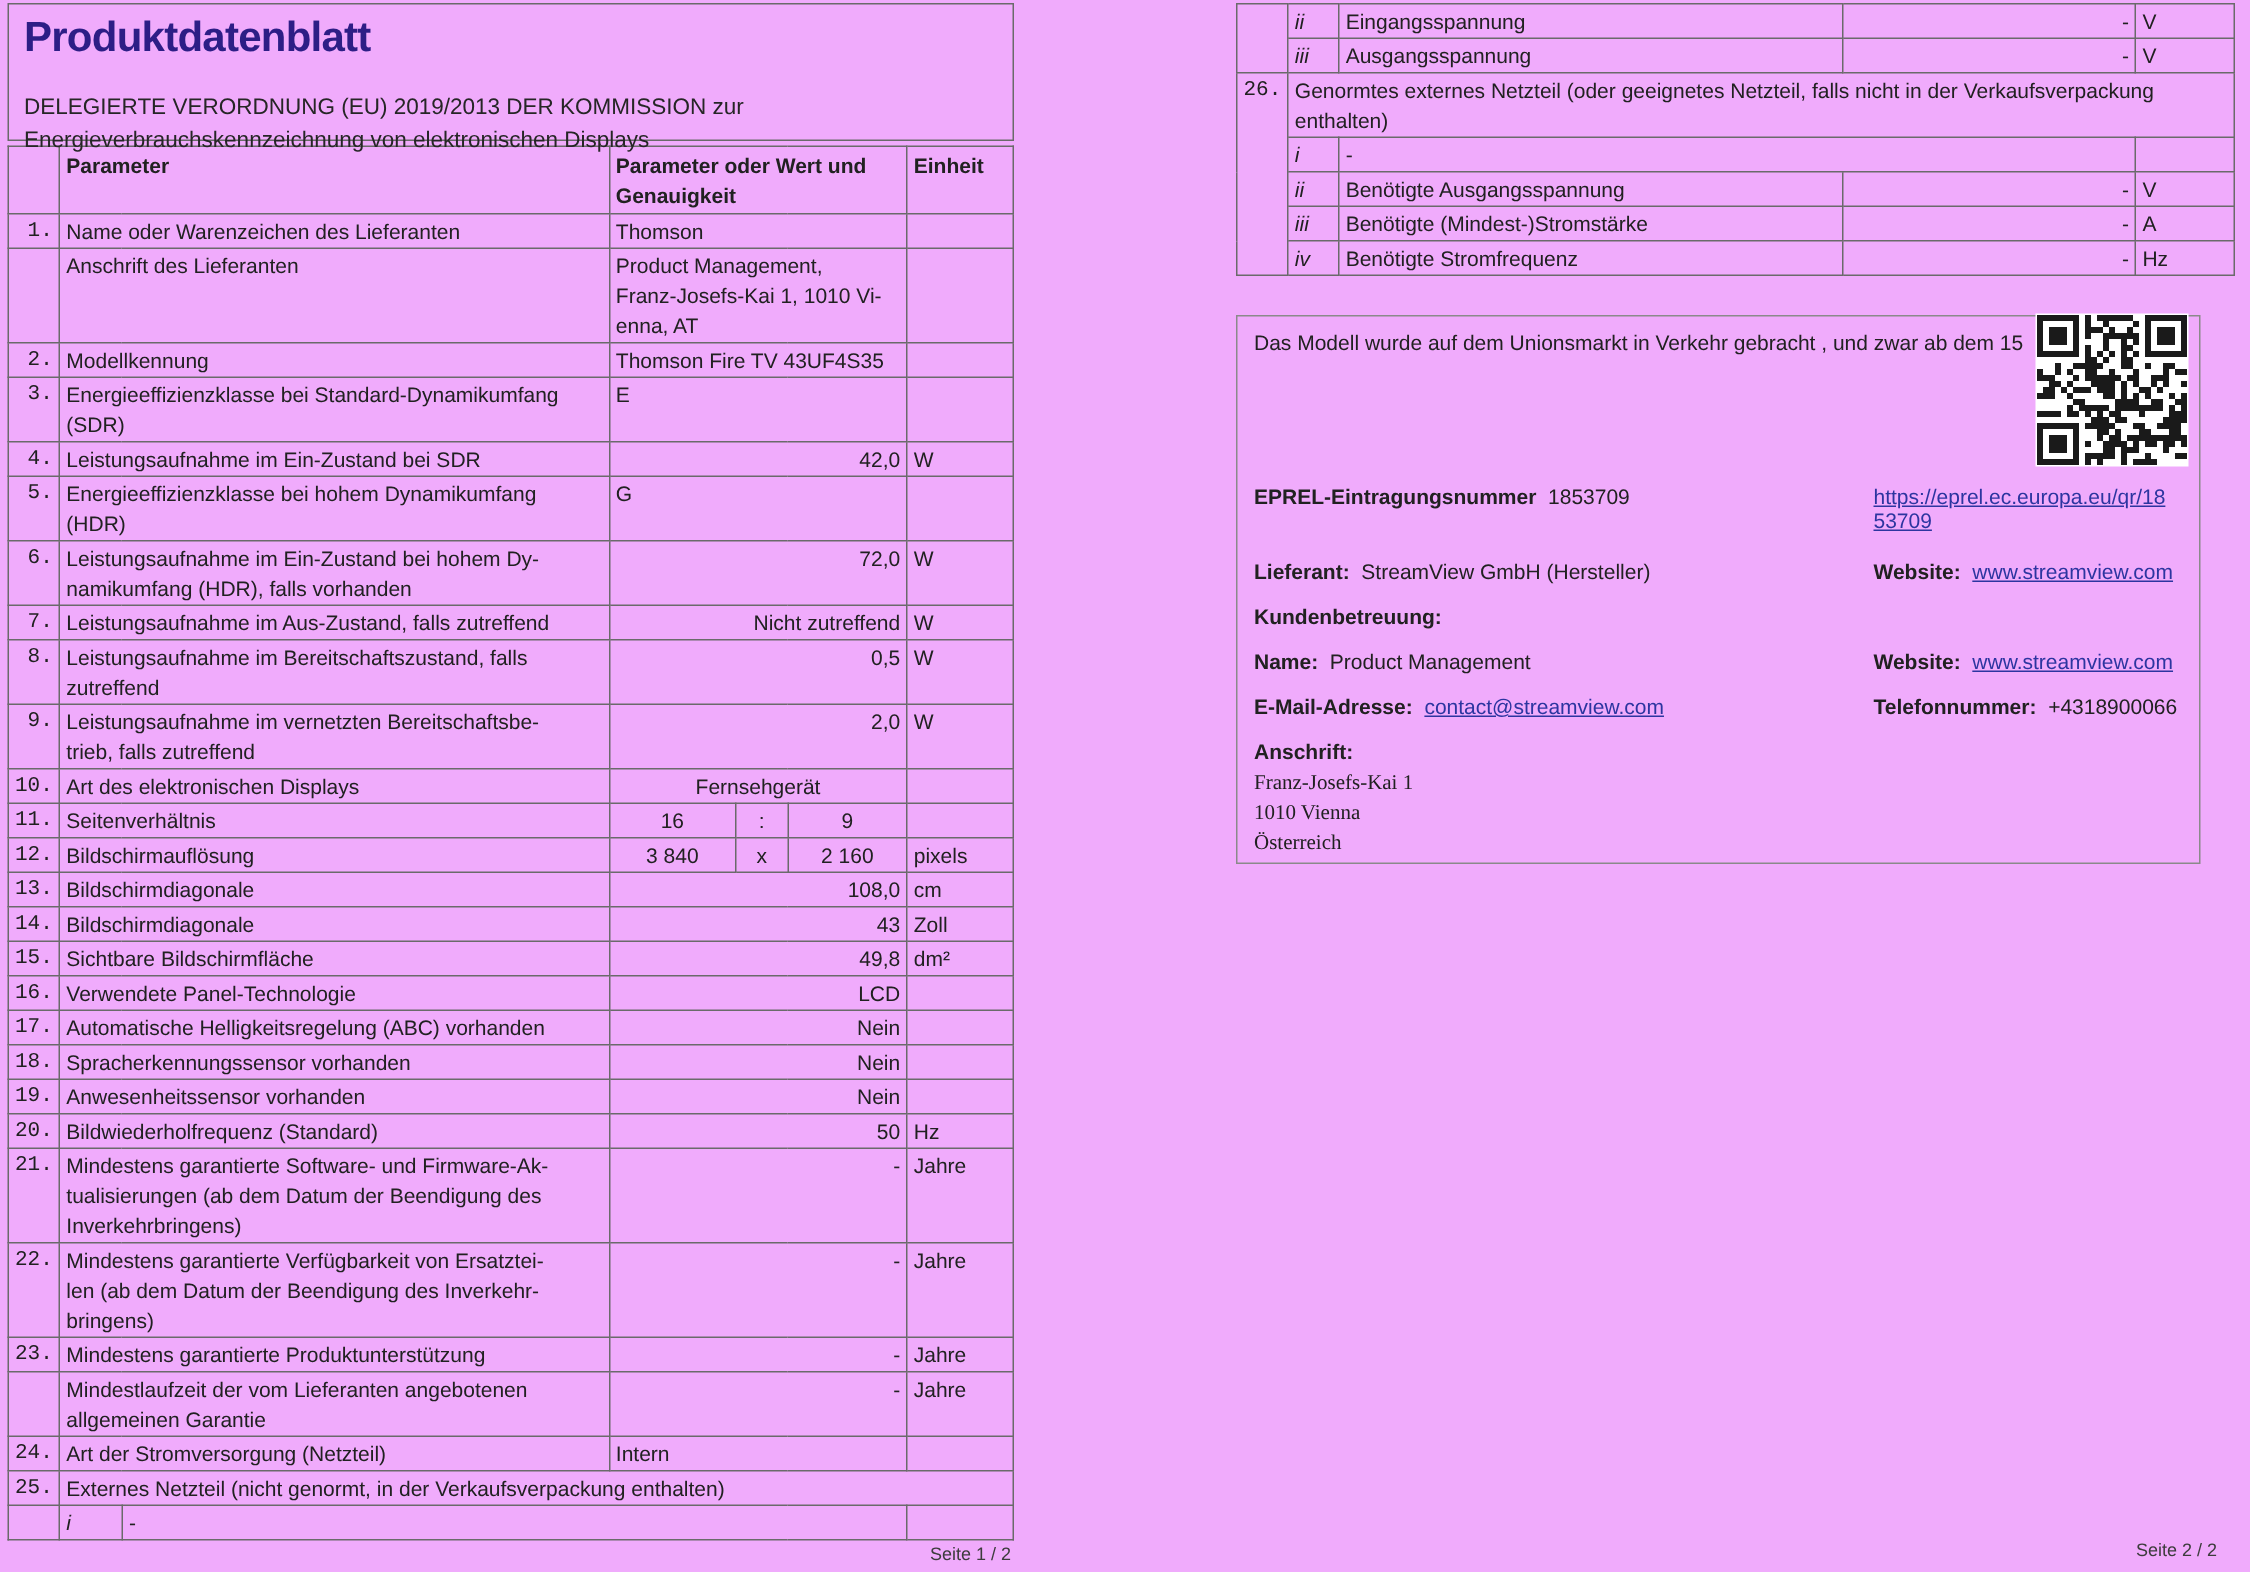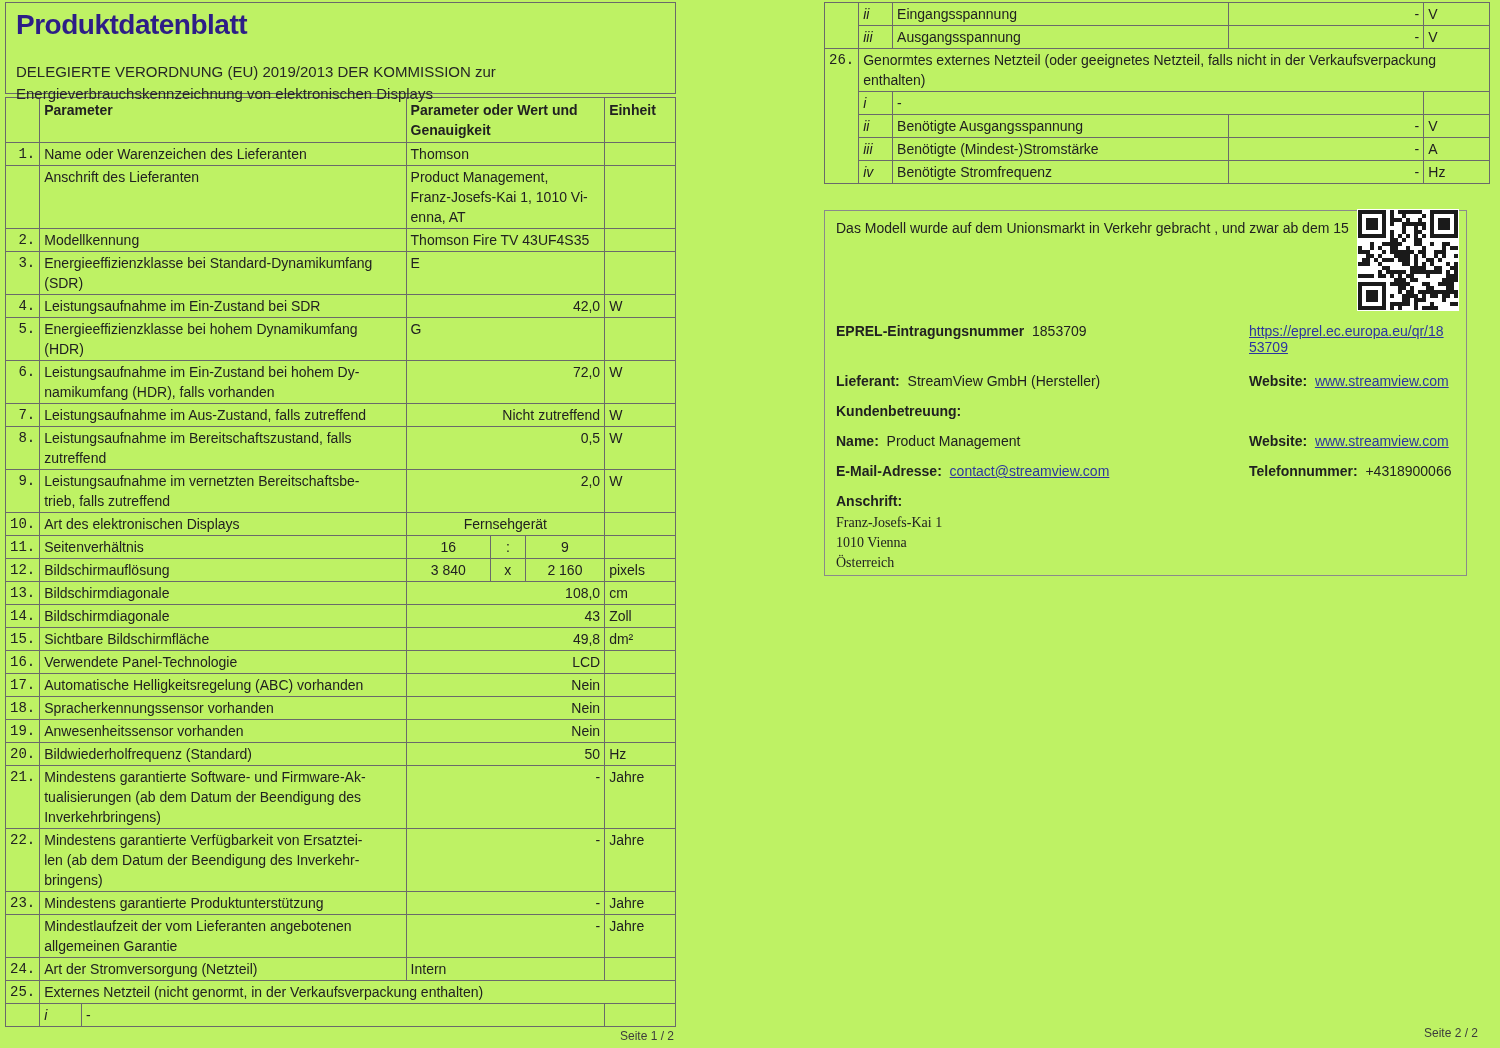--- a/index.html
+++ b/index.html
@@ -1,16 +1,16 @@
 <!DOCTYPE html>
 <html><head>
 <meta charset="utf-8">
 <style>
   html,body{margin:0;padding:0;background:#ffffff;}
-  .canvas{position:relative;width:1500px;height:1048px;background:#bef264;overflow:hidden;
+  .canvas{position:relative;width:1500px;height:1048px;background:#f0abfc;overflow:hidden;
           font-family:"Liberation Sans",sans-serif;color:#212121;font-size:14px;}
   .page{position:absolute;top:2px;}
   .page1{left:5px;width:671px;}
   .page2{left:824px;width:666px;}
 
   
   .header-box{border:1px solid #6a6a6a;box-sizing:border-box;width:671px;height:92px;padding:4px 10px;}
   .title{color:#2d1e86;font-size:28px;font-weight:bold;letter-spacing:-0.5px;line-height:36px;}
   .subtitle{margin-top:18px;font-size:15px;line-height:22px;white-space:pre-line;color:#262626;}
 

